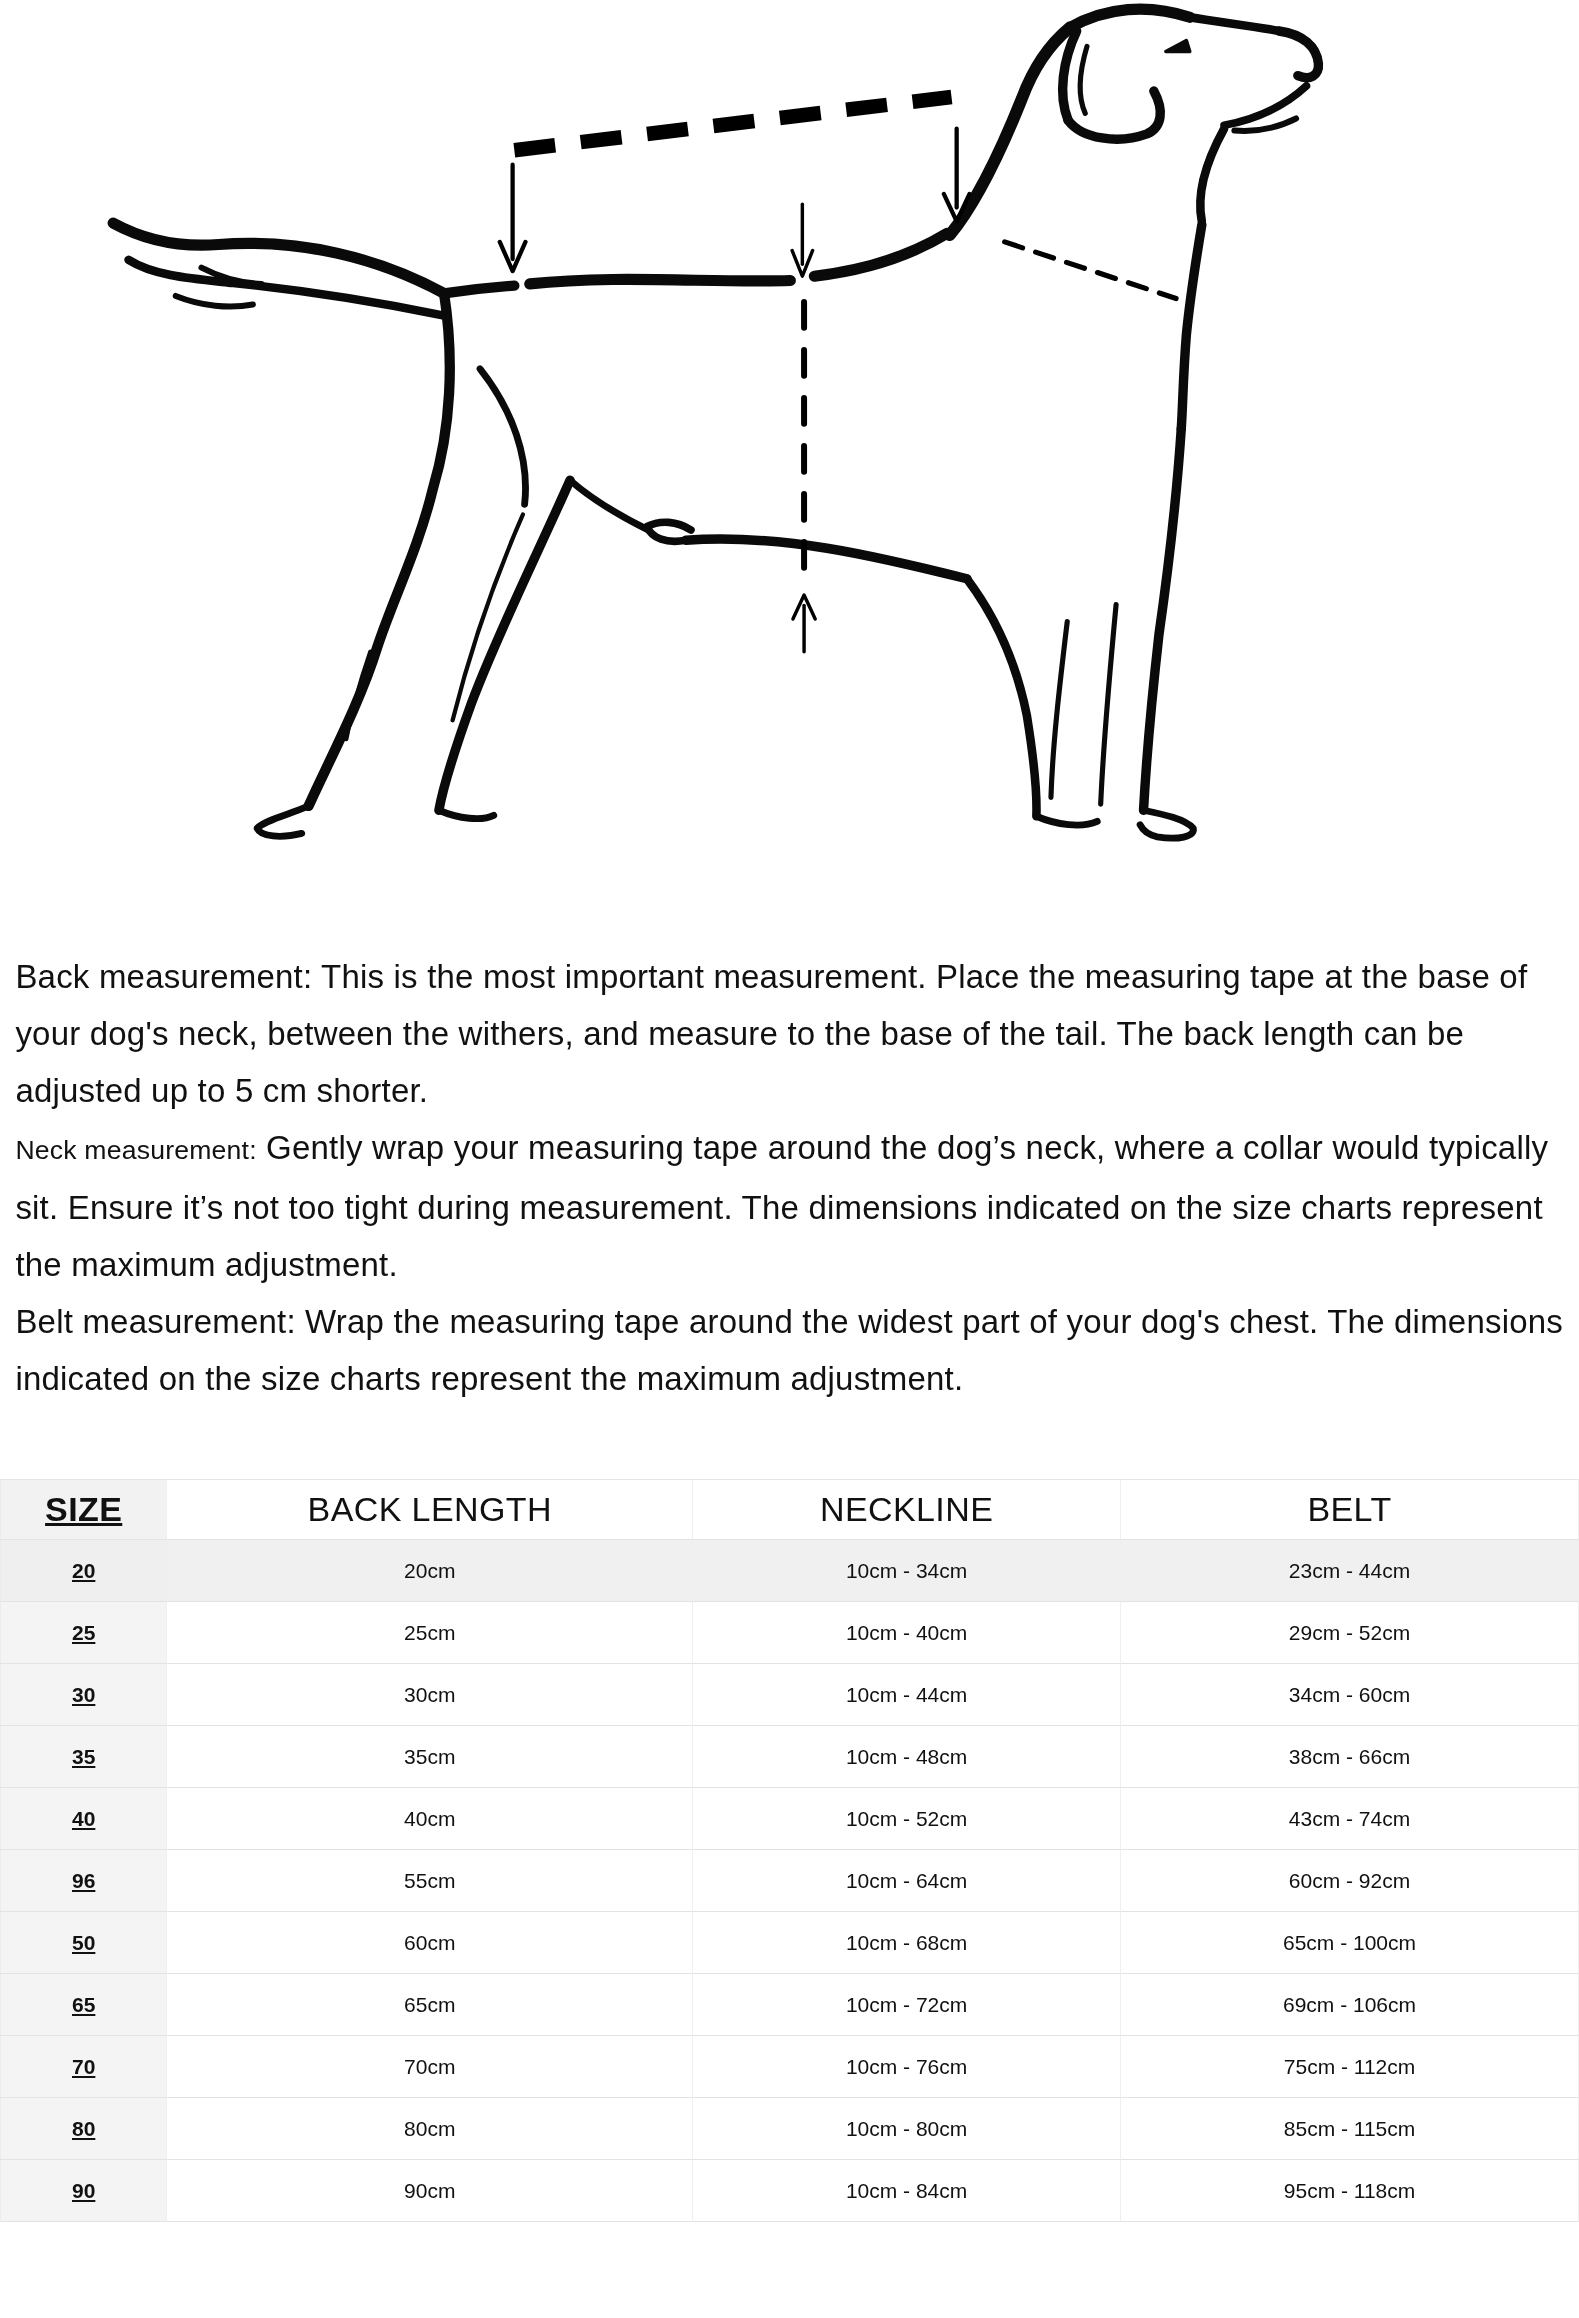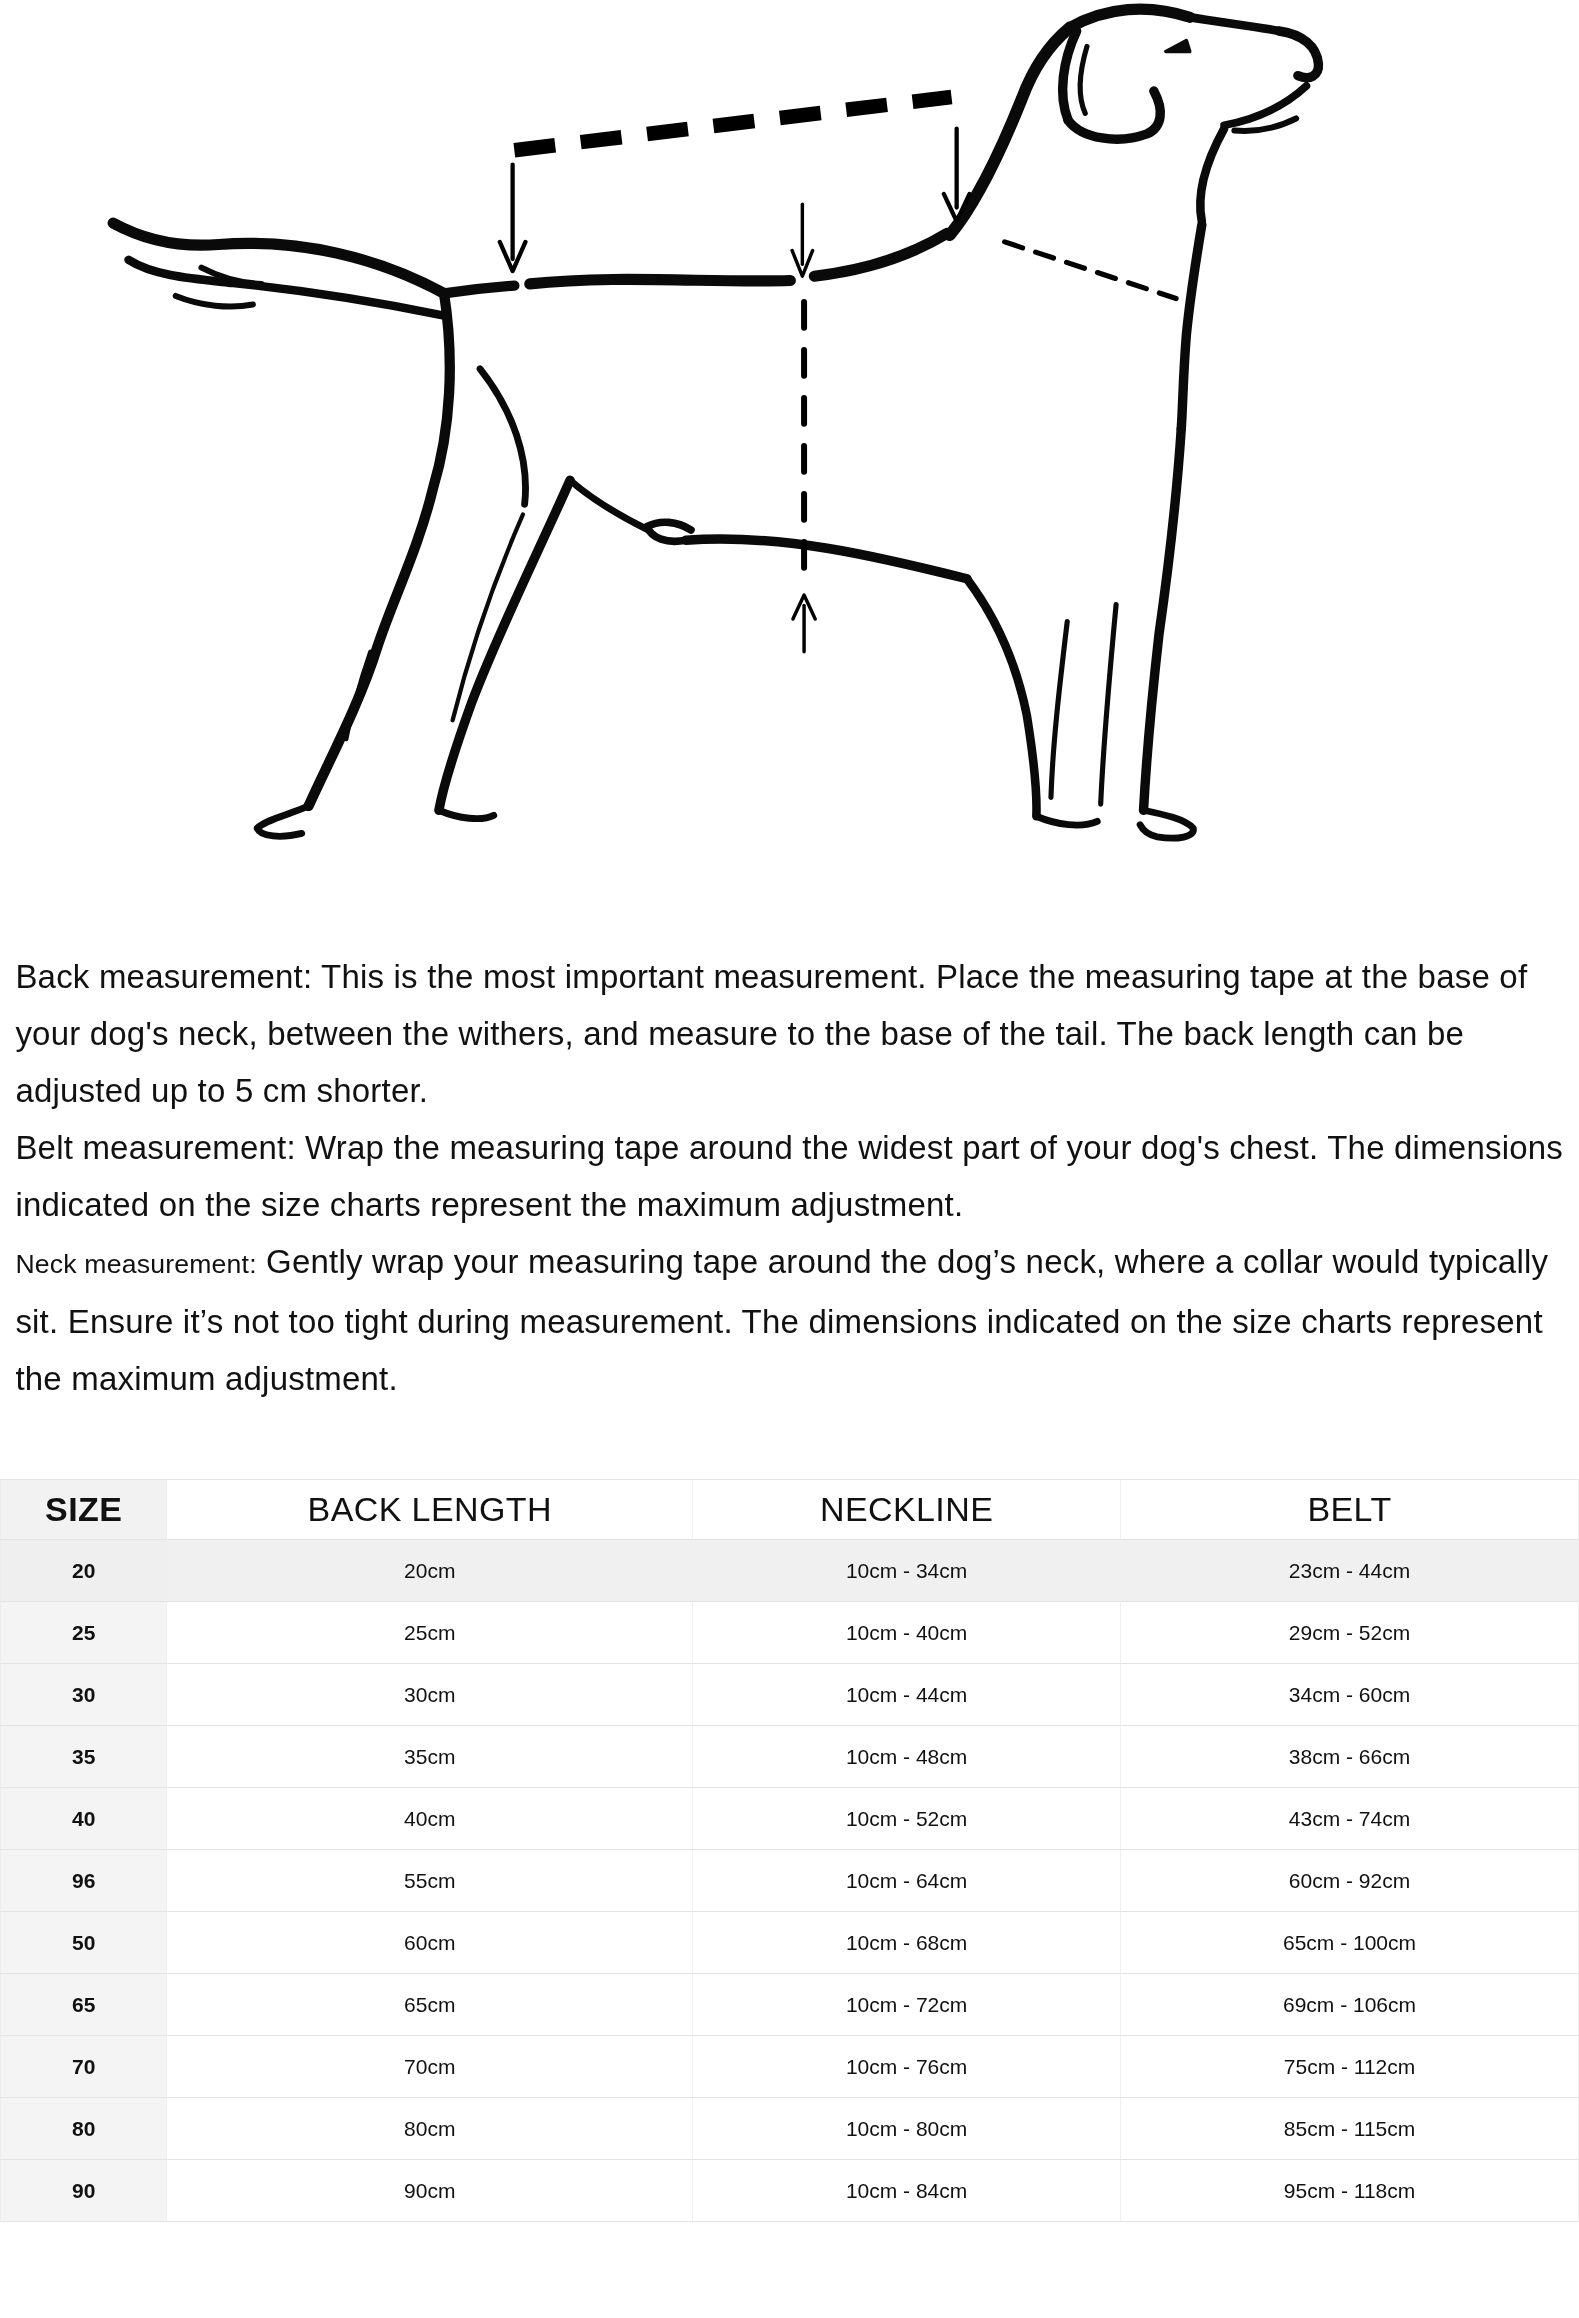--- a/index.html
+++ b/index.html
@@ -57,20 +57,21 @@
     letter-spacing: 0.4px;
   }
   .size-table tbody th, .size-table tbody td {
     height: 59px;
     font-size: 21px;
   }
   .size-table th.size-cell {
     background: #f4f4f4;
     font-weight: bold;
     border-left: 0.9px solid #ececec;
+    text-decoration: underline;
   }
   .size-table thead th.size-cell { background: #f2f2f2; }
   
   .size-table tbody tr:first-child td { background: #f0f0f0; }
   .size-table tbody tr:first-child th.size-cell { background: #efefef; }
 </style>
 </head>
 <body>
 
 <figure class="diagram-wrap" style="margin:0;">
@@ -154,22 +155,22 @@
         <path d="M 938 760 L 938 706"></path>
         <path d="M 925 722 L 938 694 L 951 722"></path>
       </g>
       <path d="M 1172 282 L 1372 348" stroke-width="6" stroke-dasharray="22 16"></path>
     </g>
   </svg>
 </figure>
 
 <div class="instructions">
   <p><span class="para-label">Back measurement:</span><span> This is the most important measurement. Place the measuring tape at the base of your dog's neck, between the withers, and measure to the base of the tail. The back length can be adjusted up to 5 cm shorter.</span></p>
+  <p><span class="para-label small-label">Neck measurement:</span><span> Gently wrap your measuring tape around the dog’s neck, where a collar would typically sit. Ensure it’s not too tight during measurement. The dimensions indicated on the size charts represent the maximum adjustment.</span></p>
   <p><span class="para-label">Belt measurement:</span><span> Wrap the measuring tape around the widest part of your dog's chest. The dimensions indicated on the size charts represent the maximum adjustment.</span></p>
-  <p><span class="para-label small-label">Neck measurement:</span><span> Gently wrap your measuring tape around the dog’s neck, where a collar would typically sit. Ensure it’s not too tight during measurement. The dimensions indicated on the size charts represent the maximum adjustment.</span></p>
 </div>
 
 <table class="size-table">
   <colgroup>
     <col style="width:10.6%">
     <col style="width:33.3%">
     <col style="width:27.1%">
     <col style="width:29.0%">
   </colgroup>
   <thead>

